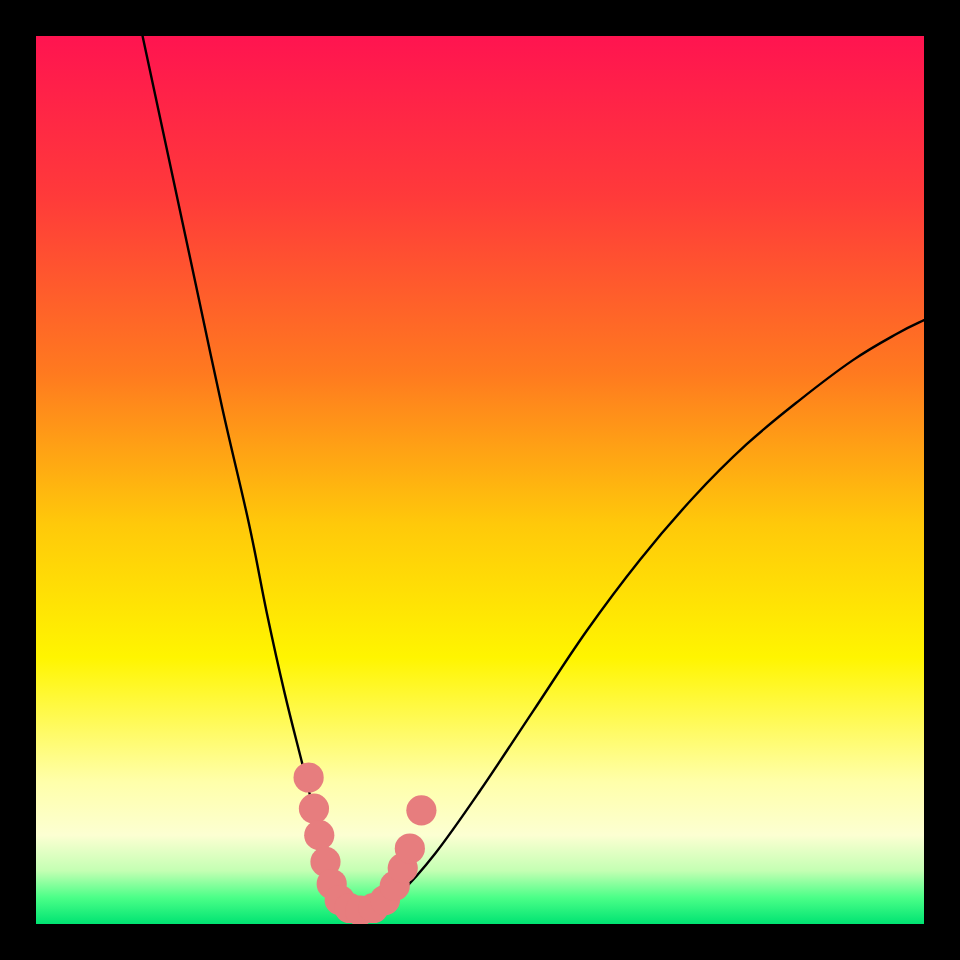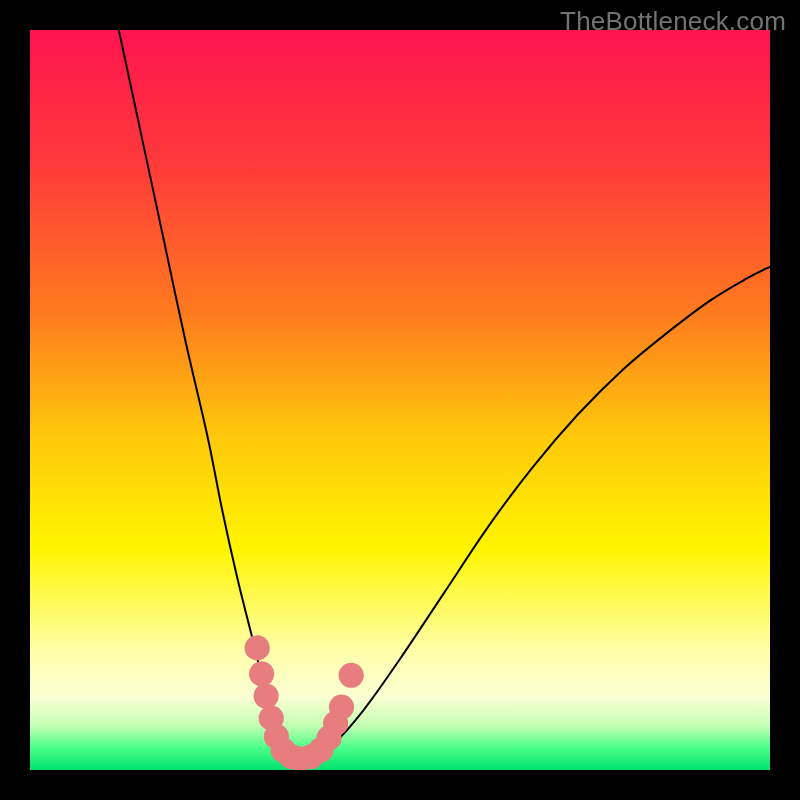--- a/index.html
+++ b/index.html
@@ -38,21 +38,20 @@
   }
   .markers-layer {
     position: absolute;
     inset: 0;
   }
 </style>
 </head>
 <body>
 
 <div class="frame">
-  <div class="watermark">TheBottleneck.com</div>
   <div class="plot-area">
     <svg class="gradient" viewBox="0 0 100 100" preserveAspectRatio="none">
       <defs>
         <linearGradient id="bg-grad" x1="0" y1="0" x2="0" y2="1">
             <stop offset="0%" stop-color="#ff1450"></stop>
             <stop offset="18%" stop-color="#ff3a3a"></stop>
             <stop offset="38%" stop-color="#ff7a1f"></stop>
             <stop offset="55%" stop-color="#ffc90a"></stop>
             <stop offset="70%" stop-color="#fff500"></stop>
             <stop offset="84%" stop-color="#ffffaa"></stop>

